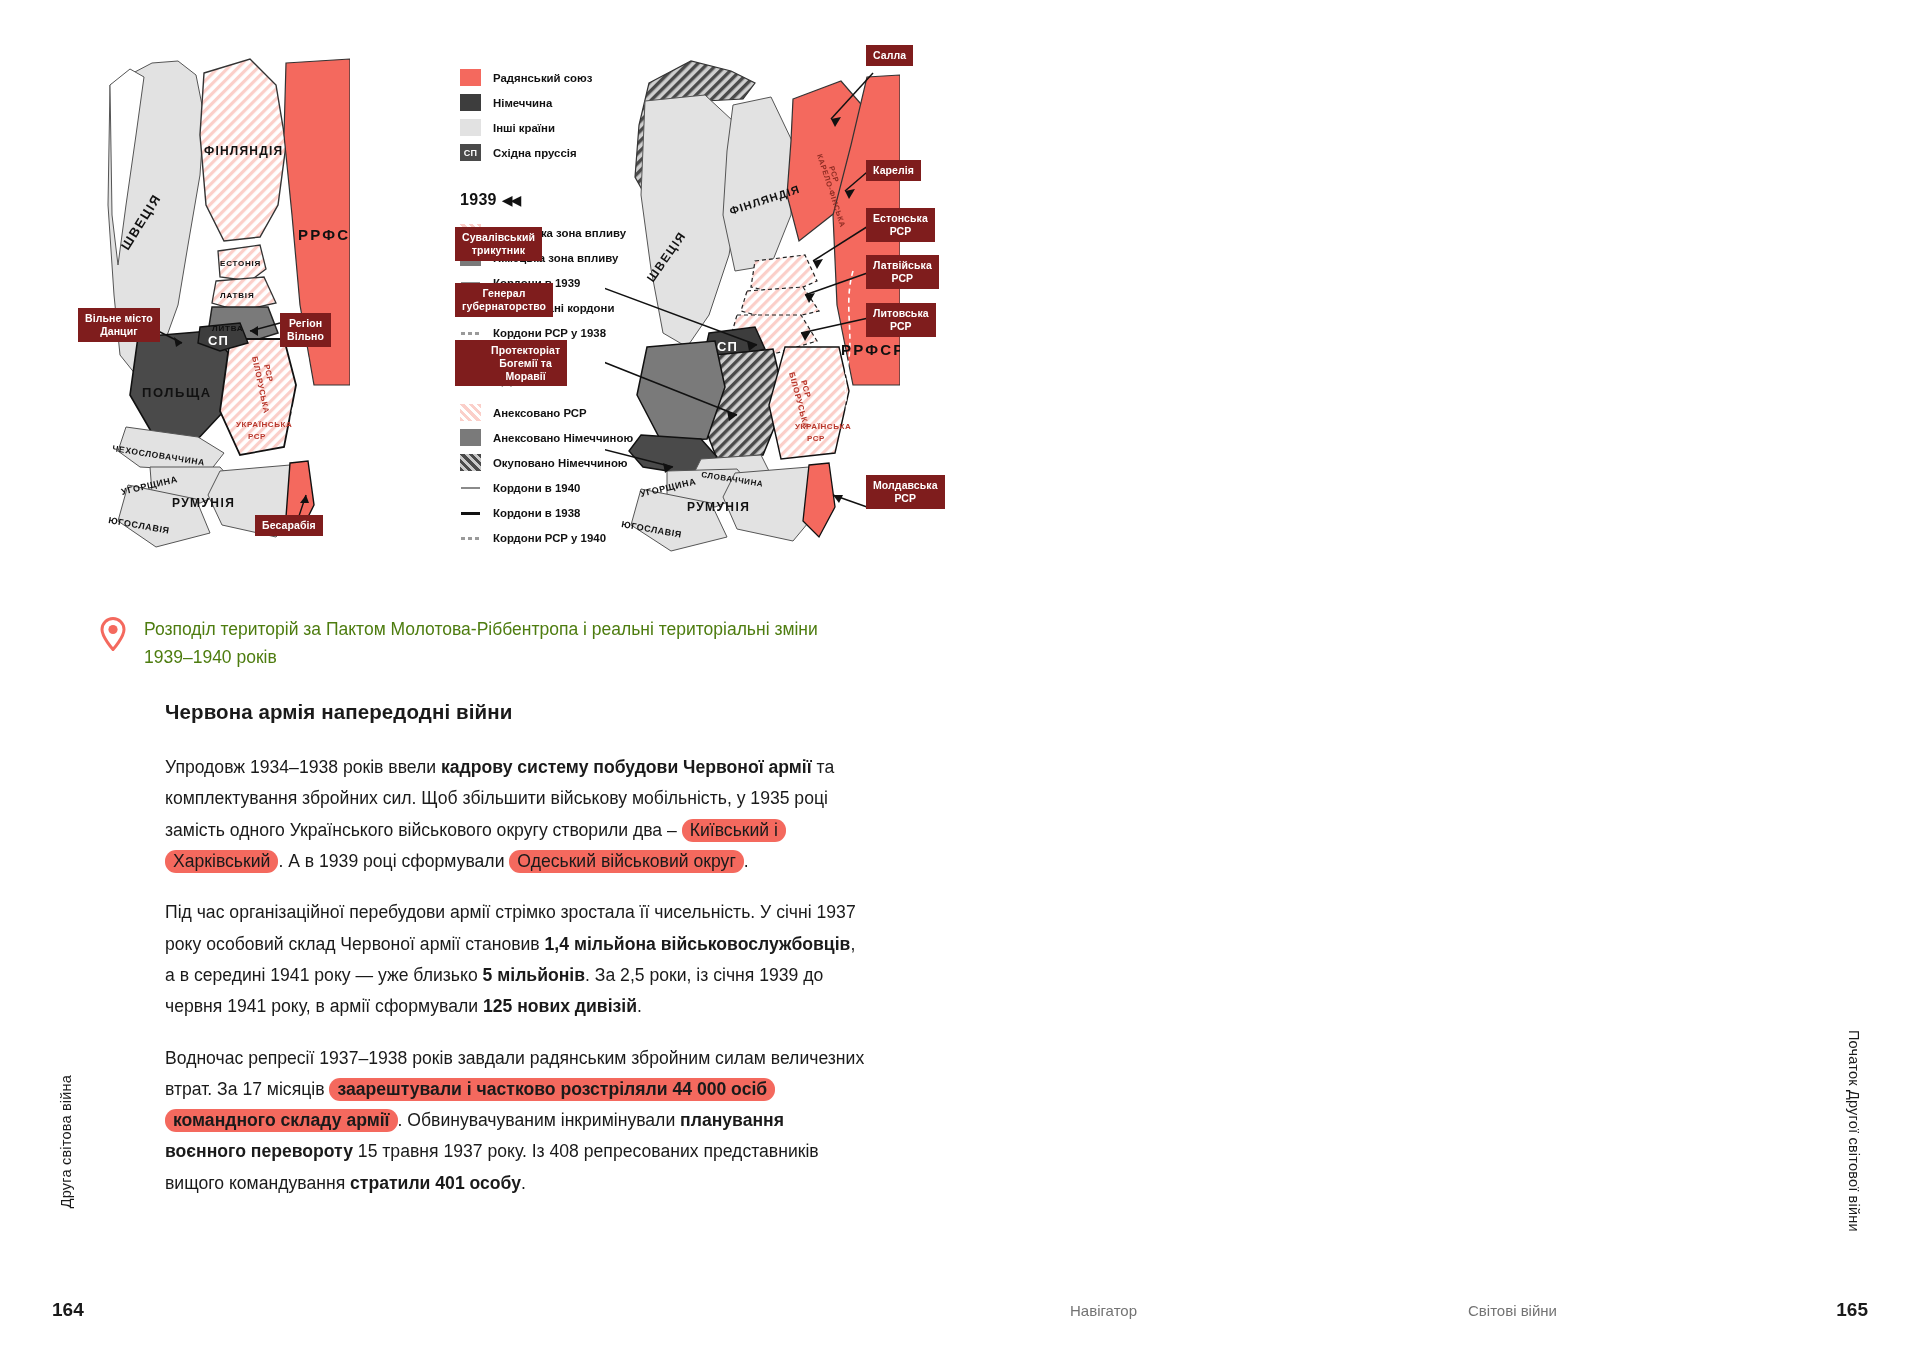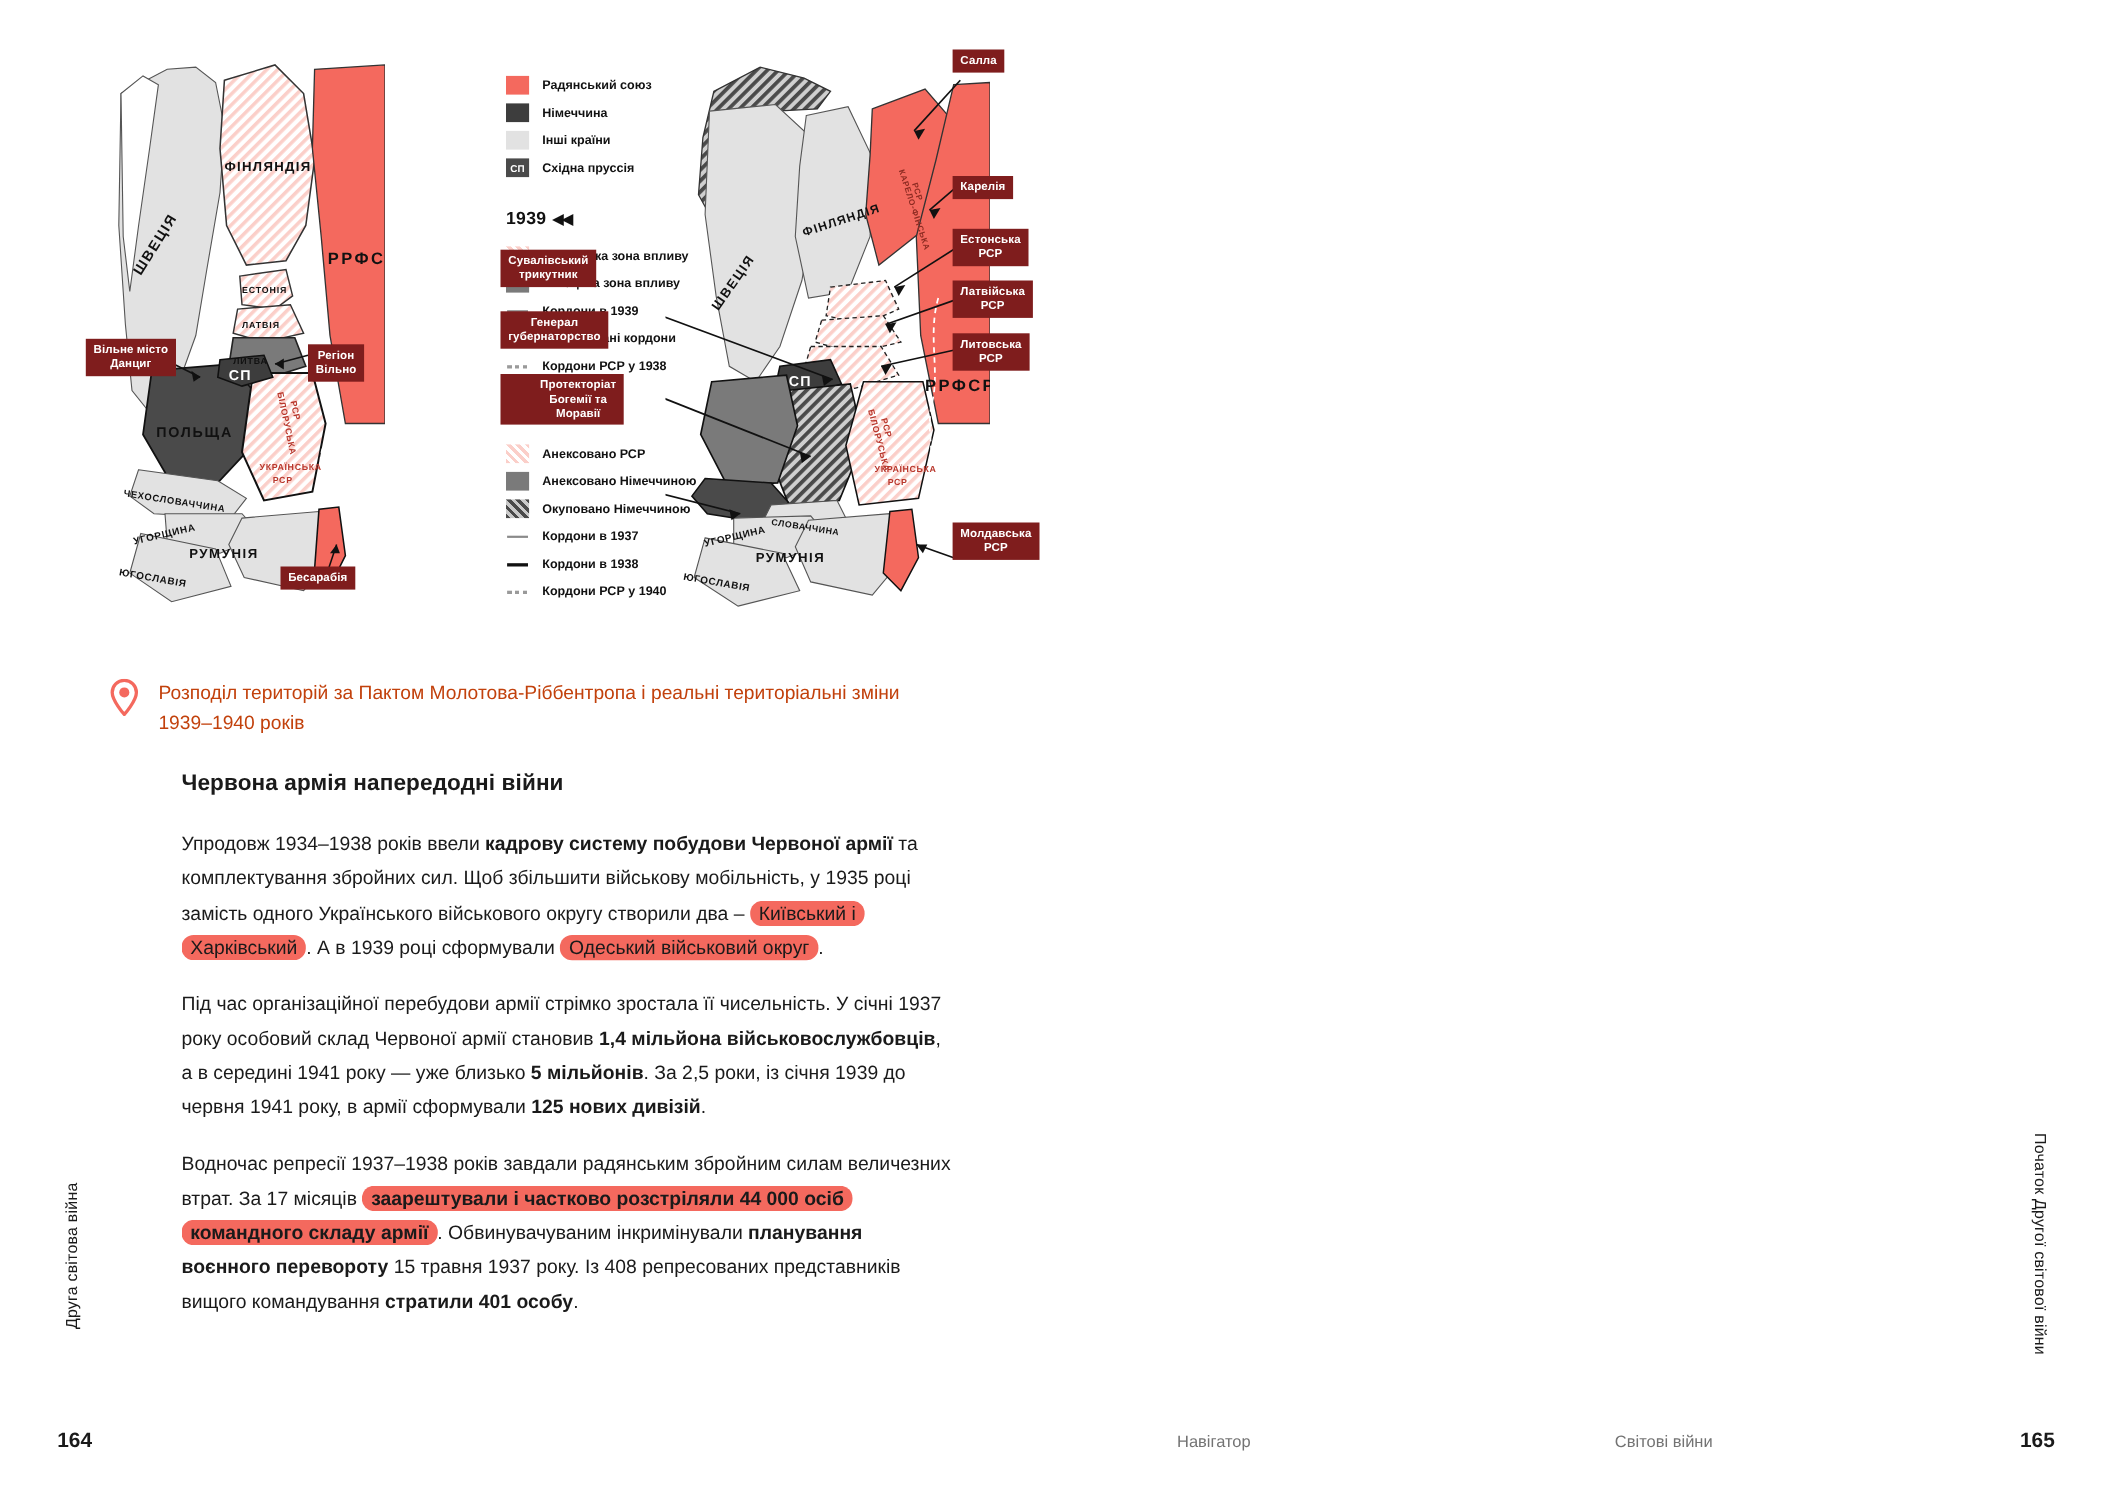--- a/index.html
+++ b/index.html
@@ -85,21 +85,21 @@
     padding: 4px 7px; text-align: center; white-space: pre-line;
     letter-spacing: .1px;
   }
 
   
   .caption {
     position: absolute; left: 100px; top: 615px; width: 760px;
     display: flex; gap: 18px; align-items: flex-start;
   }
   .pin { flex: none; margin-top: 2px; }
-  .caption-text { font-size: 17.5px; line-height: 1.62; color: #c2410c; }
+  .caption-text { font-size: 17.5px; line-height: 1.62; color: #4d7c0f; }
 
   
   .h-sub {
     position: absolute; left: 165px; top: 700px; width: 700px;
     font-size: 20.5px; font-weight: bold; letter-spacing: .1px;
   }
   .col-left {
     position: absolute; left: 165px; top: 752px; width: 700px;
     font-size: 17.6px; line-height: 1.78; color: #1a1a1a;
   }
@@ -259,21 +259,21 @@
           <div class="legend-row">
             <span class="swatch sw-mid"></span>
             <span>Анексовано Німеччиною</span>
           </div>
           <div class="legend-row">
             <span class="swatch sw-hatch-dark"></span>
             <span>Окуповано Німеччиною</span>
           </div>
           <div class="legend-row">
             <span class="swatch sw-line-thin"></span>
-            <span>Кордони в 1937</span>
+            <span>Кордони в 1940</span>
           </div>
           <div class="legend-row">
             <span class="swatch sw-line-thick"></span>
             <span>Кордони в 1938</span>
           </div>
           <div class="legend-row">
             <span class="swatch sw-line-dash"></span>
             <span>Кордони РСР у 1940</span>
           </div>
         </div>

